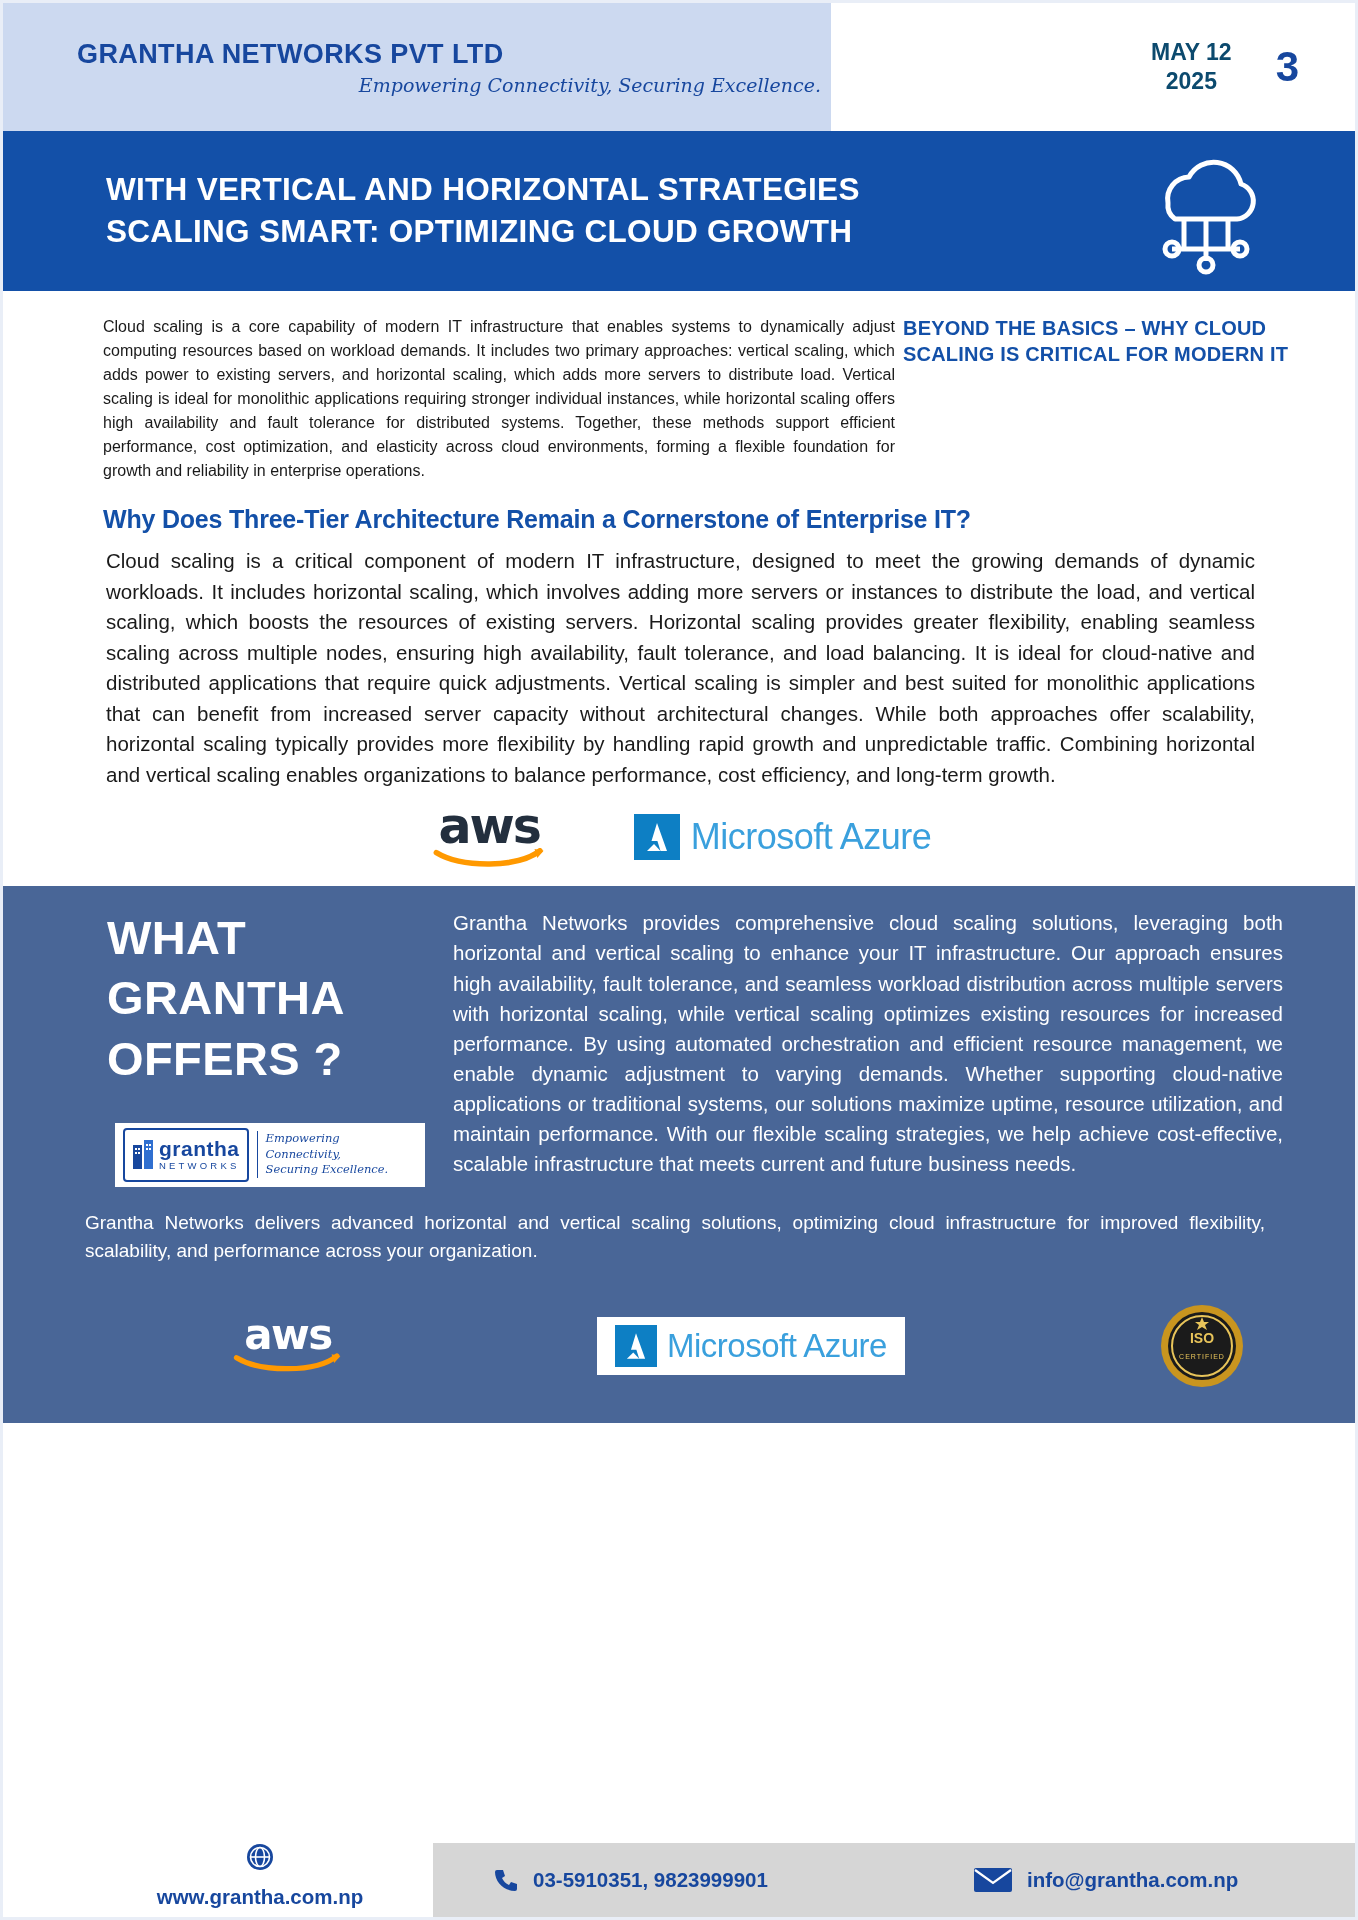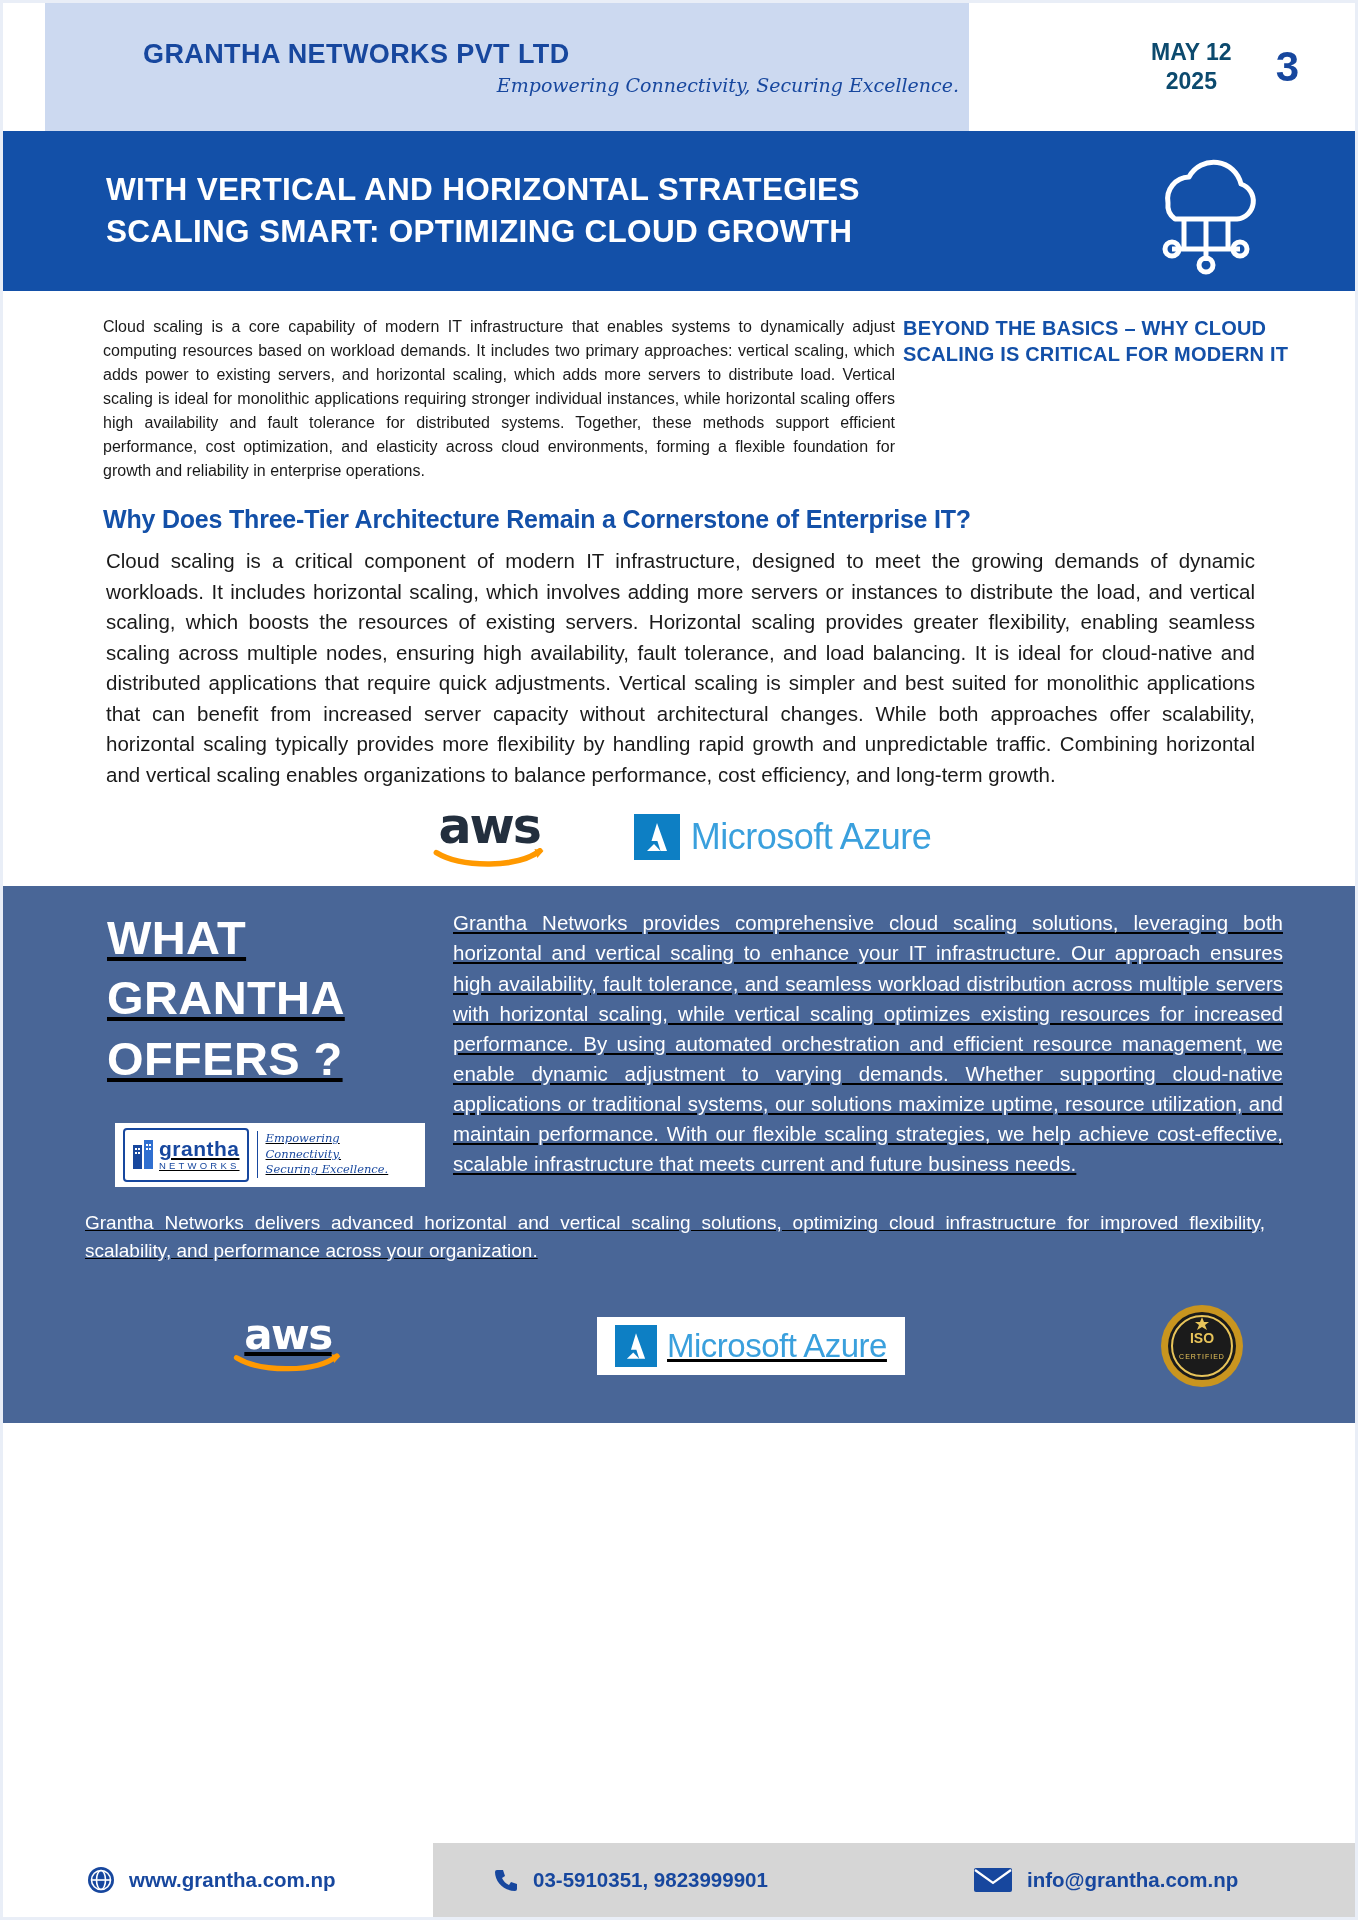--- a/index.html
+++ b/index.html
@@ -24,28 +24,27 @@
   }
 
   
   .header {
     position: relative;
     height: 128px;
     display: flex;
     align-items: stretch;
   }
   .header-left {
-    width: 924px;
+    width: 828px;
     background: #ccd9f0;
     display: flex;
     flex-direction: column;
     justify-content: center;
-    padding-left: 98px;
-    box-sizing: border-box;
-    margin-left: 42px;
+    padding-left: 74px;
+    box-sizing: border-box;
   }
   .company-name {
     font-size: 27px;
     font-weight: bold;
     color: #17479e;
     letter-spacing: 0.4px;
   }
   .tagline {
     font-family: "DejaVu Serif", serif;
     font-style: italic;
@@ -182,21 +181,20 @@
   }
   .ms-azure-text {
     font-size: 36px;
     color: #3aa0dd;
     letter-spacing: -0.5px;
   }
   .offers-section {
     background: #496697;
     padding: 22px 0 0 0;
     position: relative;
-    text-decoration: underline;
   }
   .offers-top {
     display: flex;
   }
   .offers-left {
     width: 430px;
     padding-left: 104px;
     box-sizing: border-box;
   }
   .offers-title {
@@ -312,20 +310,21 @@
     gap: 14px;
     font-size: 20.5px;
     color: #17479e;
     font-weight: bold;
   }
   .footer-web {
     width: 430px;
     background: #ffffff;
     padding-left: 84px;
     box-sizing: border-box;
+    flex-direction: column;
   }
   .footer-phone {
     width: 480px;
     background: #d6d6d6;
     padding-left: 60px;
     box-sizing: border-box;
     justify-content: flex-start;
   }
   .footer-mail {
     flex: 1;

